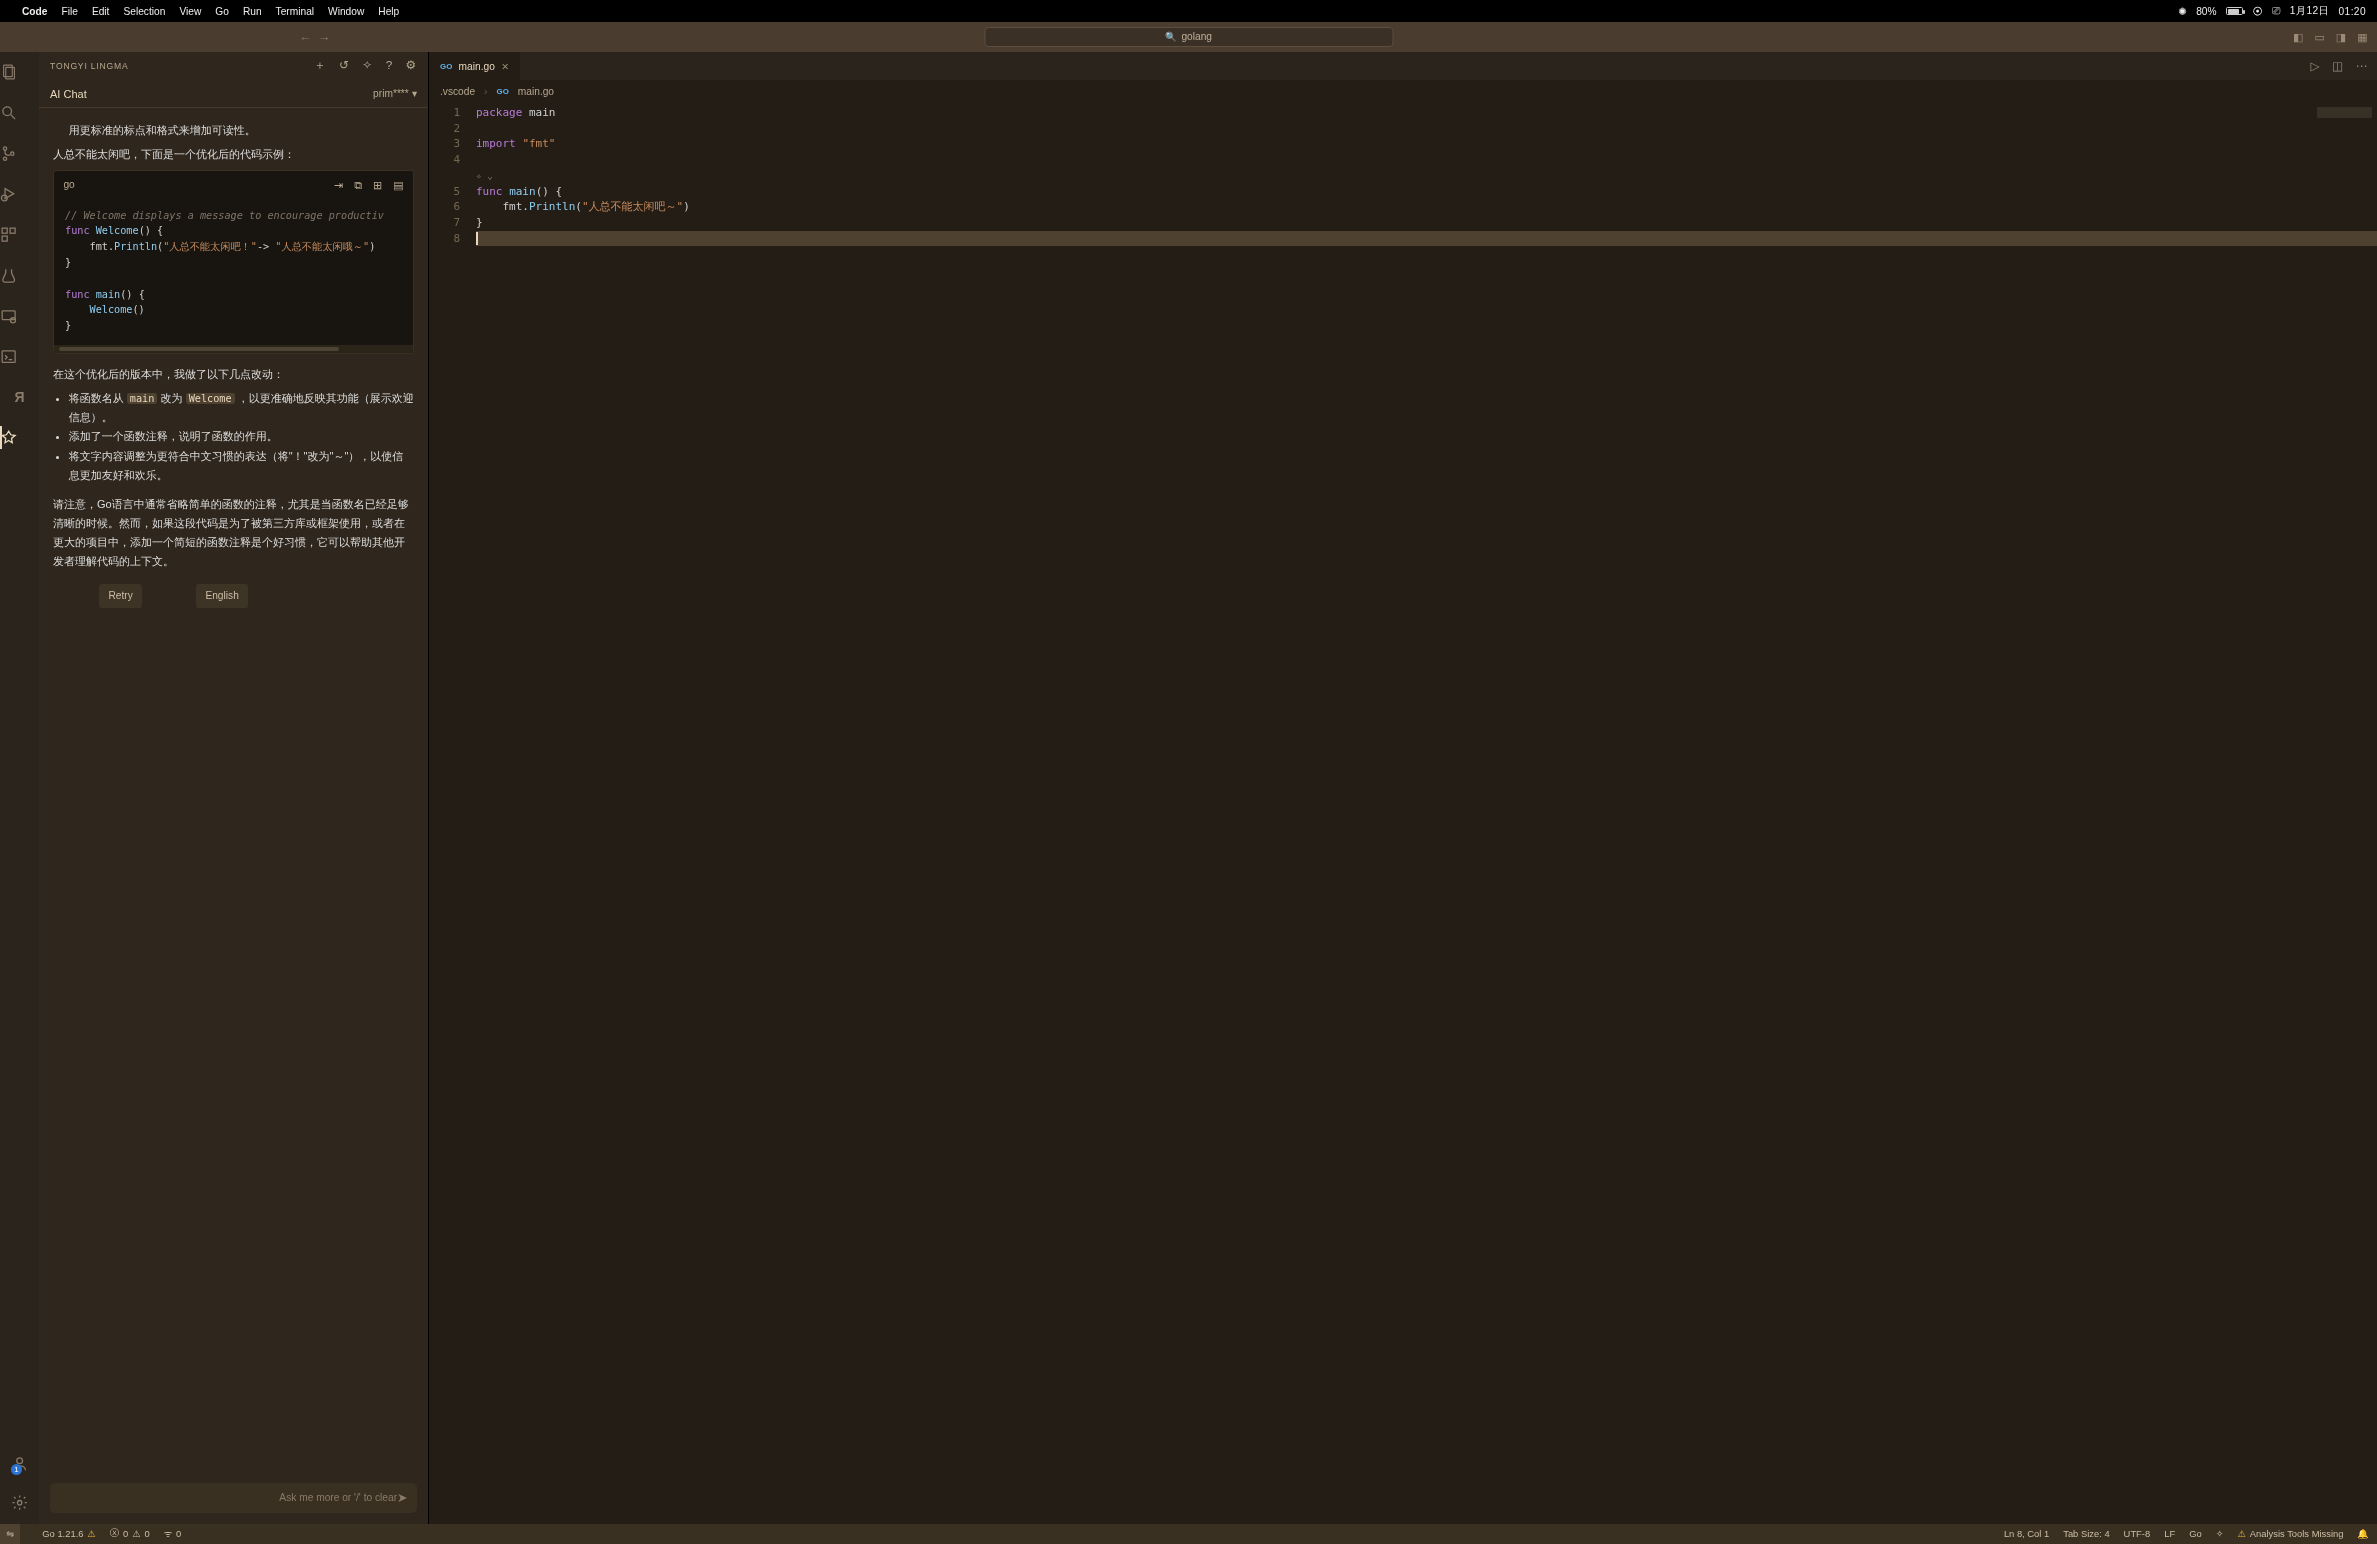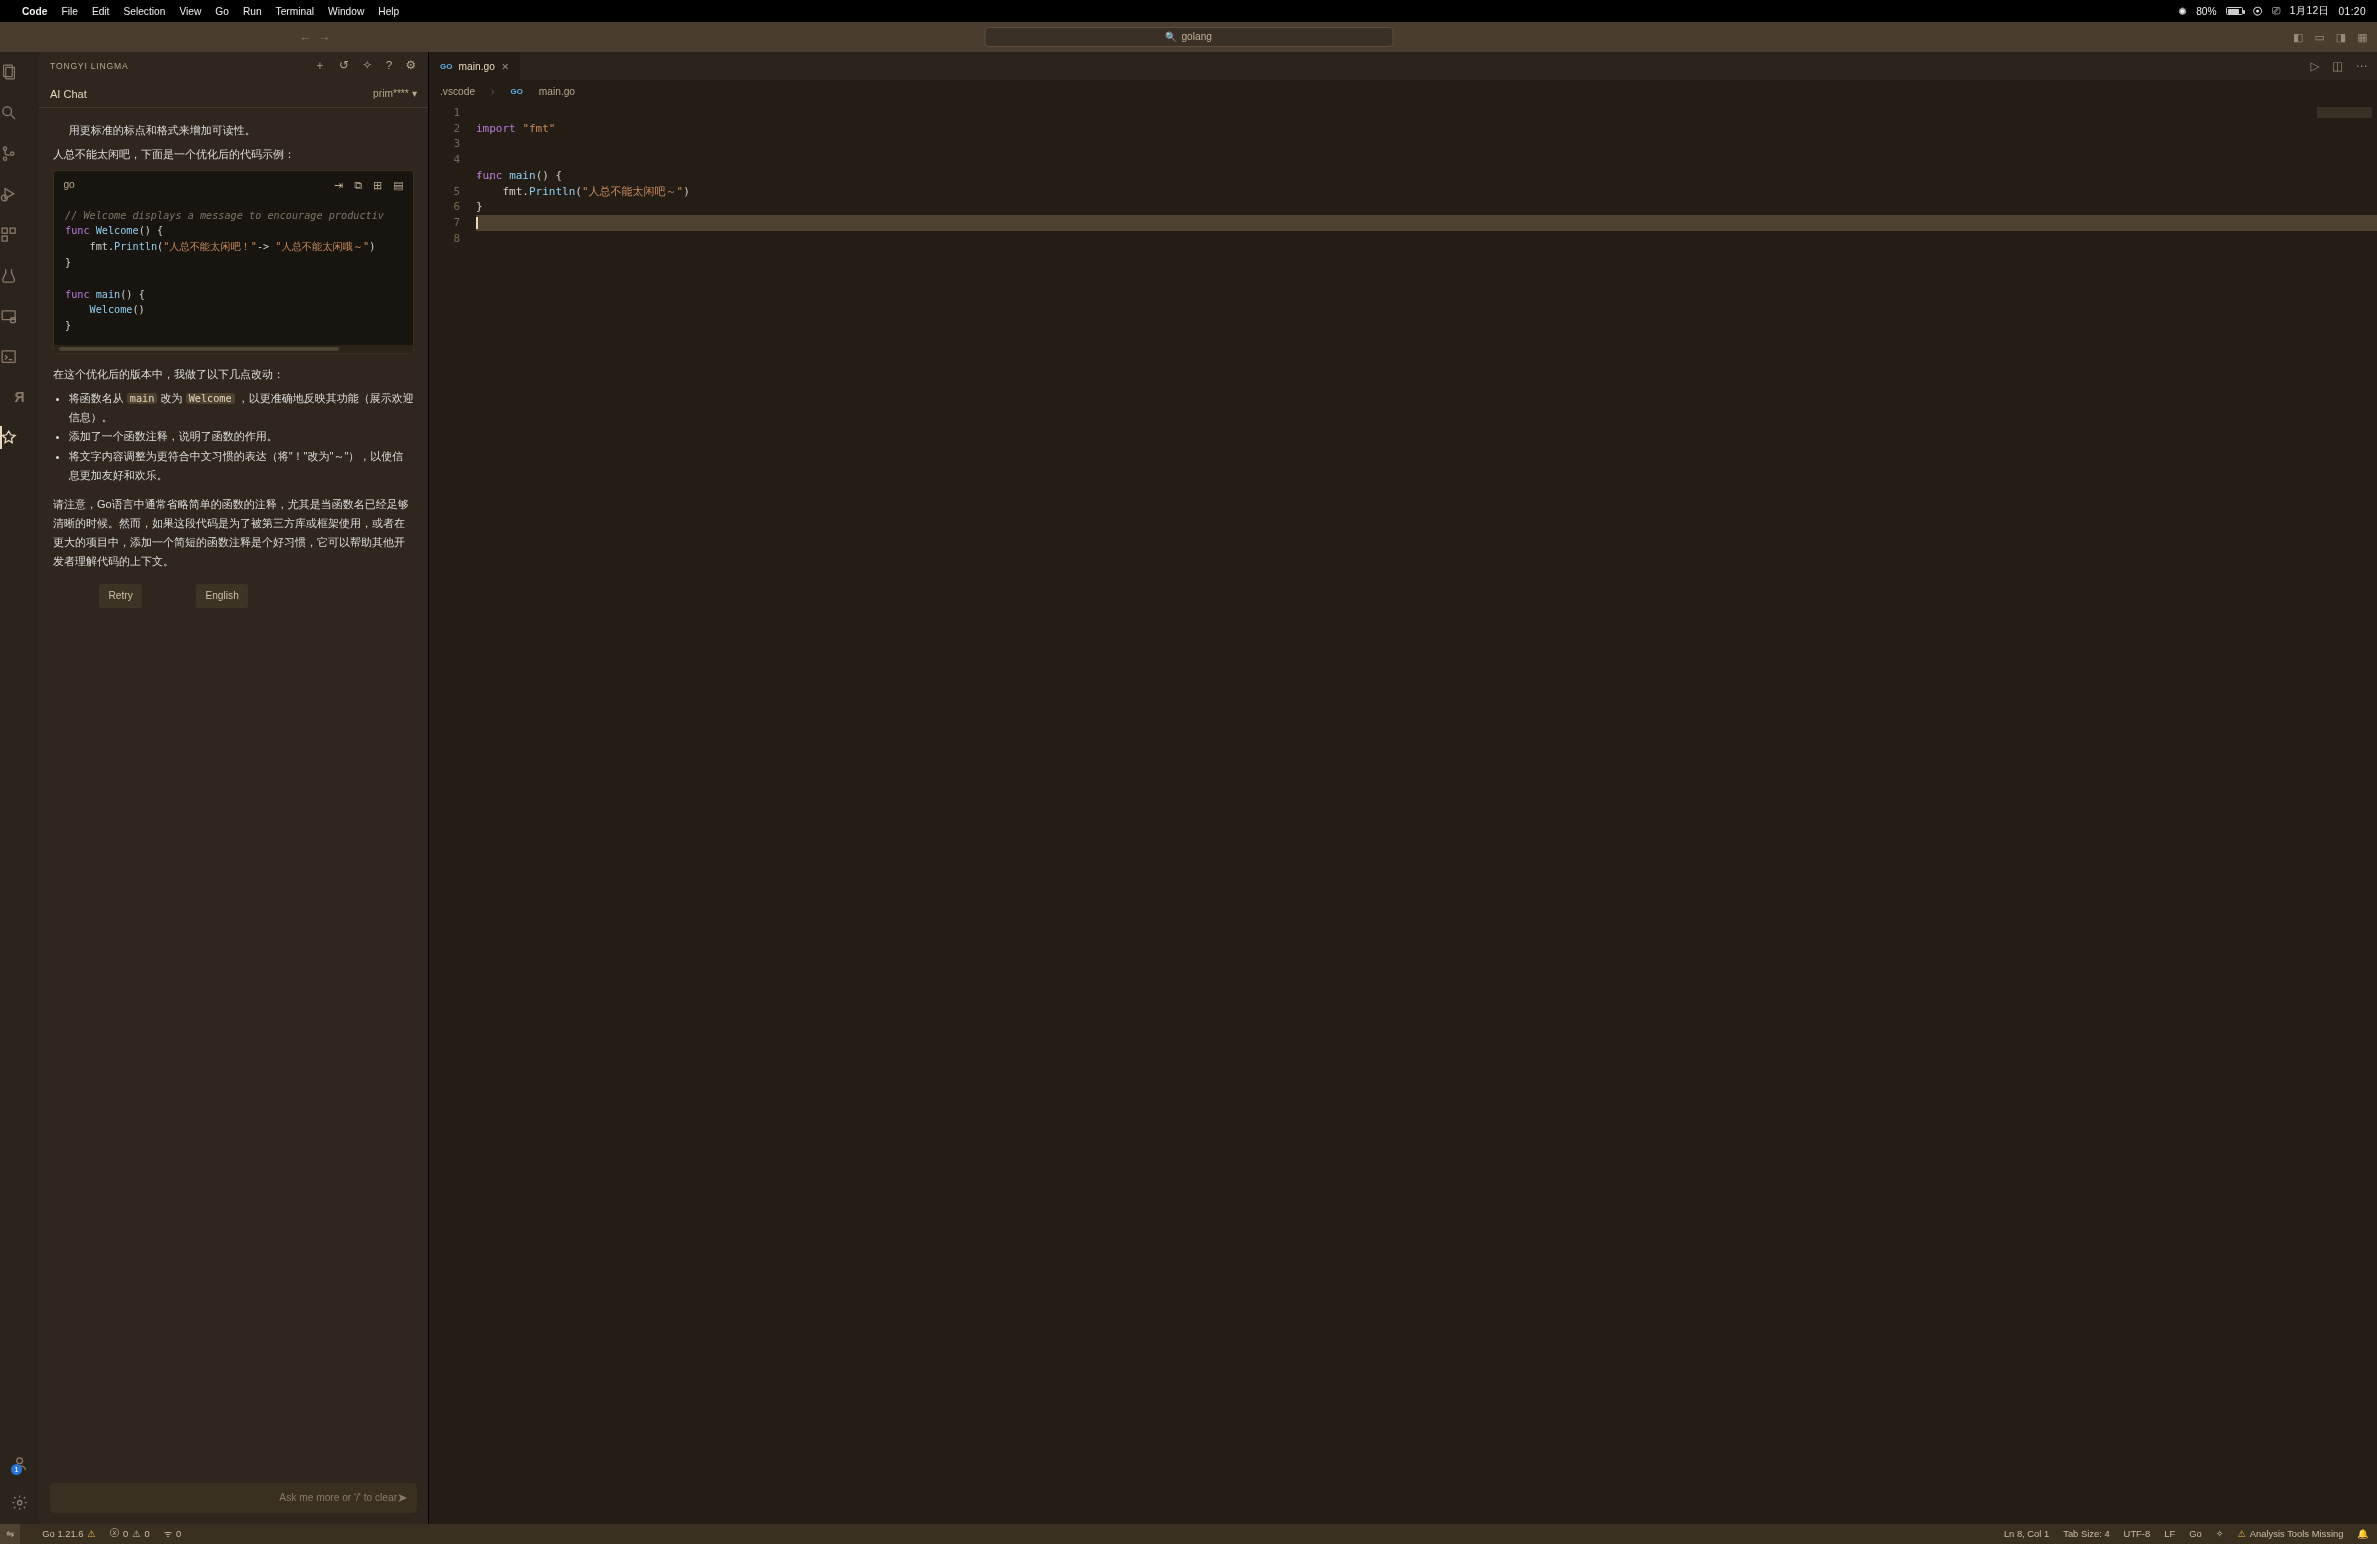--- a/index.html
+++ b/index.html
@@ -76,21 +76,21 @@
 
   
   .editor-area{flex:1;display:flex;flex-direction:column;background:#231d15;}
   .tabs-row{height:28px;display:flex;align-items:stretch;background:#2a241c;}
   .etab{display:flex;align-items:center;gap:6.3px;padding:0 11px;background:#231d15;border-top:0.8px solid transparent;color:#e8d8bd;font-size:10.2px;cursor:pointer;}
   .etab .go-badge{font-size:7.9px;font-weight:700;color:#5fb2ef;}
   .etab .etab-close{color:#9a8a76;font-size:9.4px;}
   .tabs-row .rt{margin-left:auto;display:flex;align-items:center;gap:12.6px;padding-right:9.4px;color:#9a8a76;font-size:11.8px;}
   .tabs-row .rt span{cursor:pointer;}
 
-  .breadcrumb{height:22px;display:flex;align-items:center;gap:16px;padding:0 11px;font-size:10.2px;color:#b6a78f;}
+  .breadcrumb{height:22px;display:flex;align-items:center;gap:9px;padding:0 11px;font-size:10.2px;color:#b6a78f;}
   .breadcrumb .sep{color:#6a5d4b;}
 
   .code-area{flex:1;position:relative;font-family:Menlo,Consolas,monospace;font-size:11px;line-height:15.7px;}
   .gutter{position:absolute;left:0;top:0;width:42px;text-align:right;color:#766750;padding-top:3.1px;}
   .gutter div{height:15.7px;padding-right:11px;}
   .codelines{position:absolute;left:47px;right:0;top:0;padding-top:3.1px;color:#d0d0d0;}
   .codelines .line{height:15.7px;white-space:pre;}
   .codelines .line.current{background:#4e4130;}
   .codelines .line .cursor-caret{display:inline-block;width:1.6px;height:12.6px;background:#e8d8bd;vertical-align:middle;}
   .run-deco{position:absolute;left:47px;top:66px;color:#8a7a6a;font-size:9.4px;display:flex;gap:3.1px;align-items:center;}
@@ -318,20 +318,21 @@
           <div>3</div>
           <div>4</div>
           <div style="height:15.7px"></div>
           <div>5</div>
           <div>6</div>
           <div>7</div>
           <div>8</div>
       </div>
       <div class="run-deco">✧ ⌄</div>
       <div class="codelines">
+        <div class="line"><span class="tok-kw">package</span> <span class="tok-id">main</span></div>
         <div class="line"></div>
         <div class="line"><span class="tok-kw">import</span> <span class="tok-str">"fmt"</span></div>
         <div class="line"></div>
         <div class="line"></div>
         <div class="line"><span class="tok-kw">func</span> <span class="tok-fn">main</span><span class="tok-id">() {</span></div>
         <div class="line">    <span class="tok-id">fmt.</span><span class="tok-fn">Println</span><span class="tok-id">(</span><span class="tok-str">"人总不能太闲吧～"</span><span class="tok-id">)</span></div>
         <div class="line"><span class="tok-id">}</span></div>
         <div class="line current"><span class="cursor-caret"></span></div>
       </div>
       <div class="minimap">

